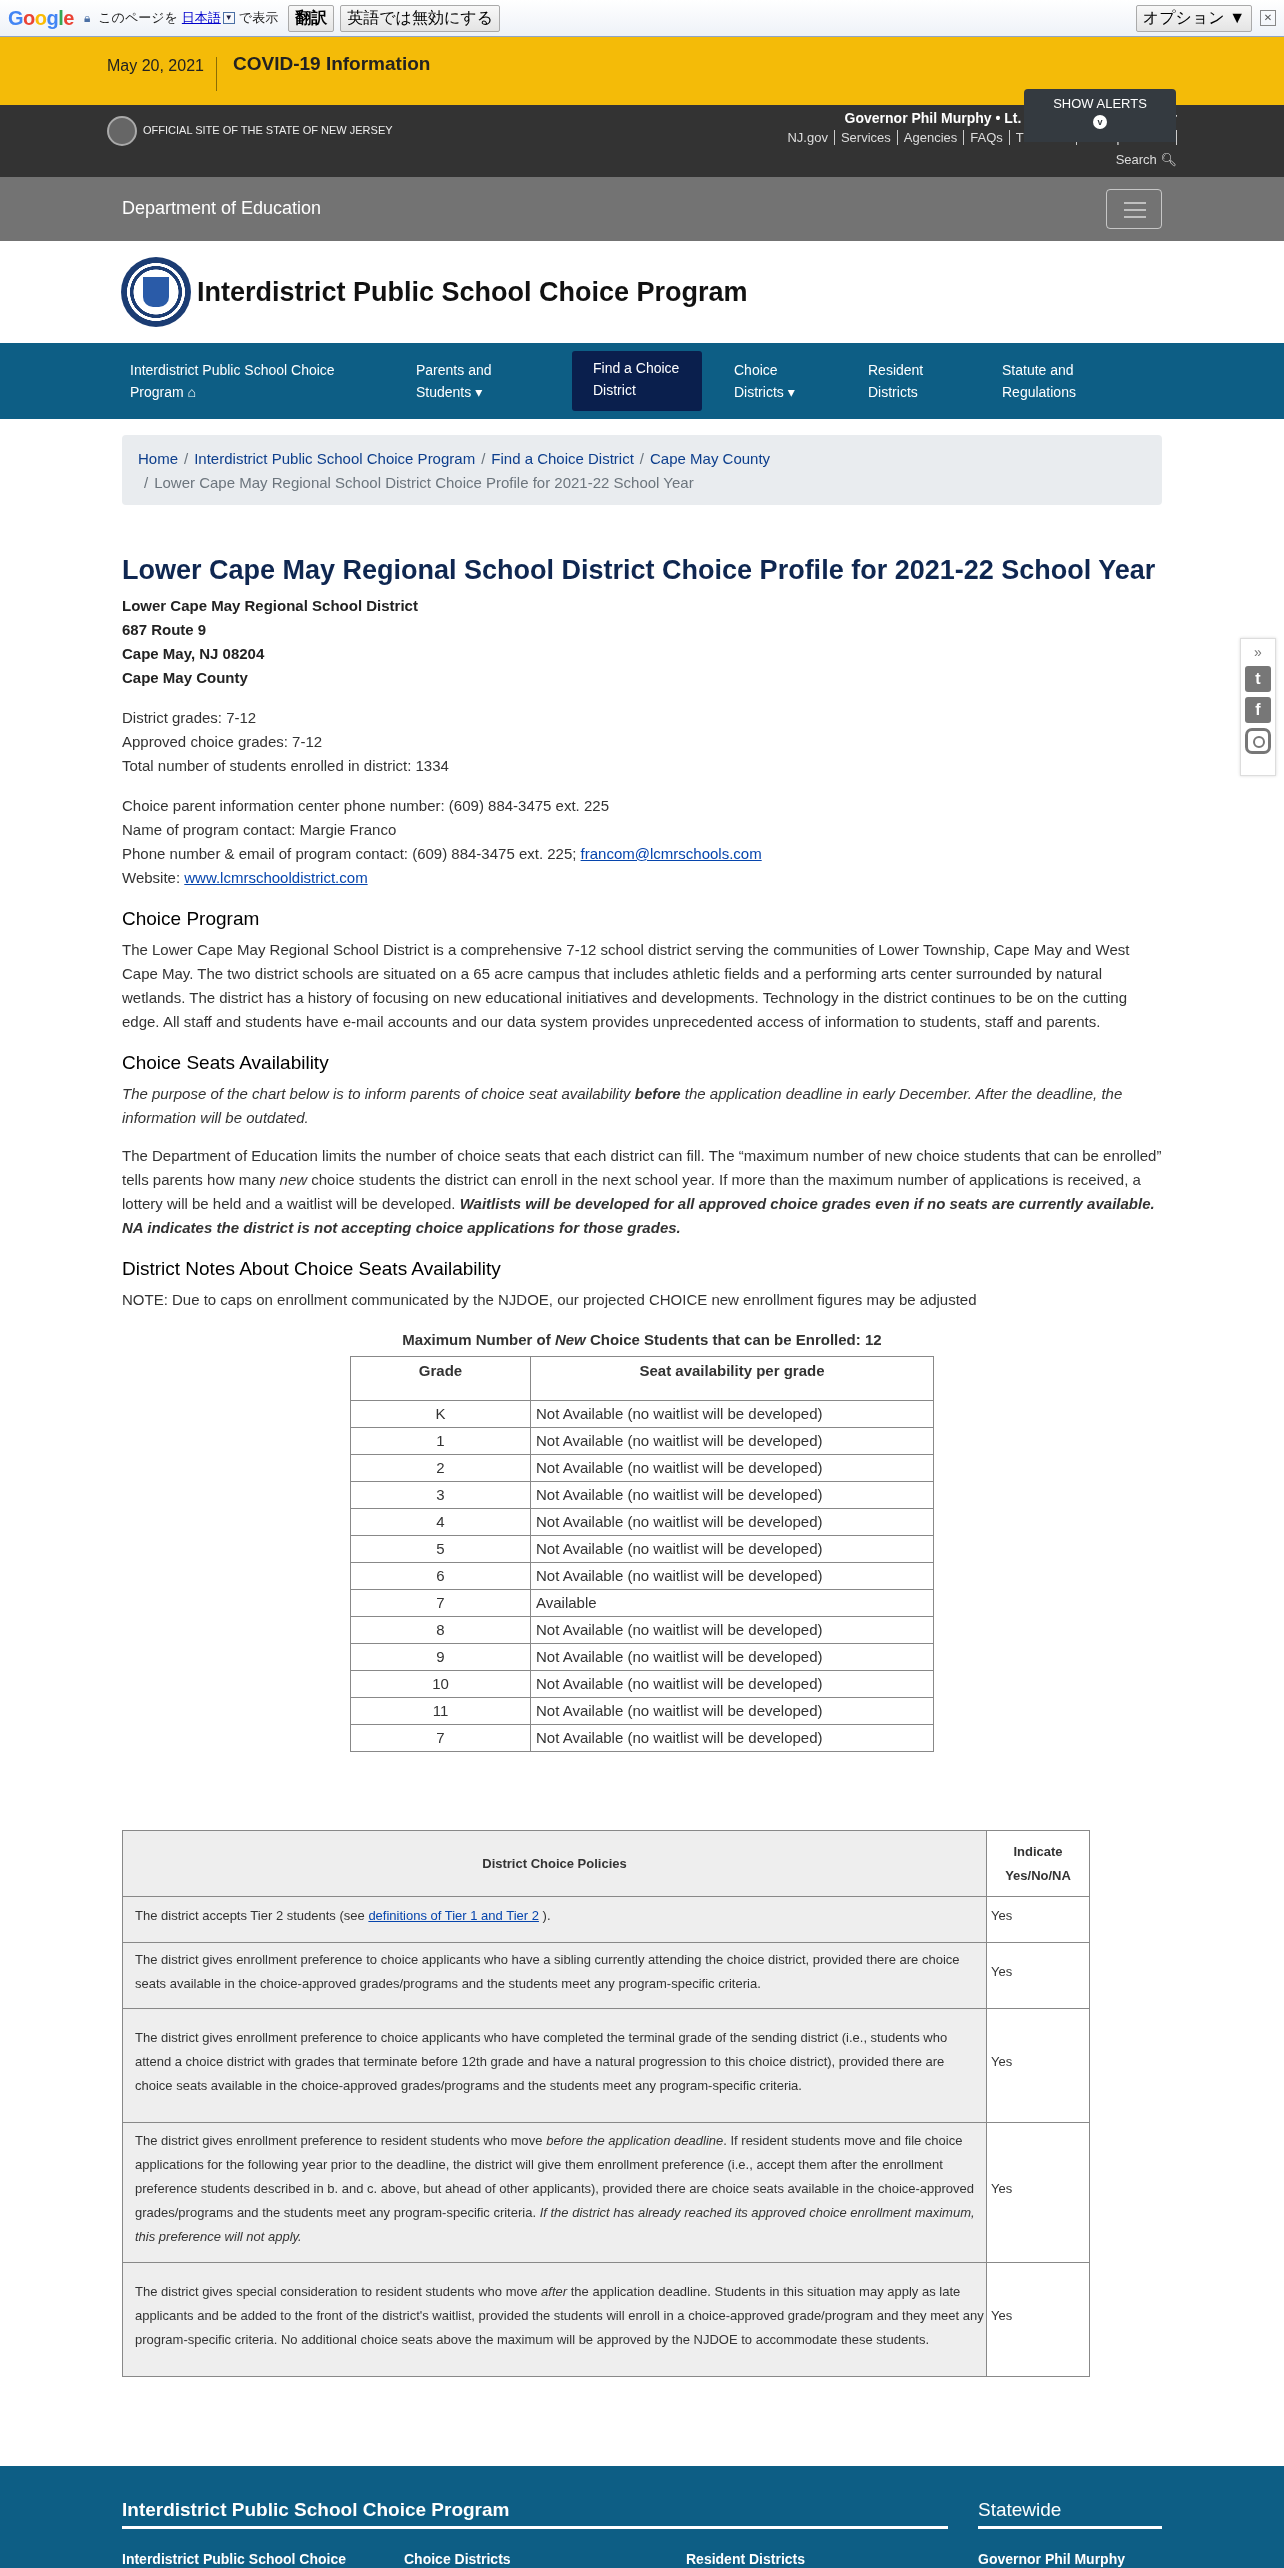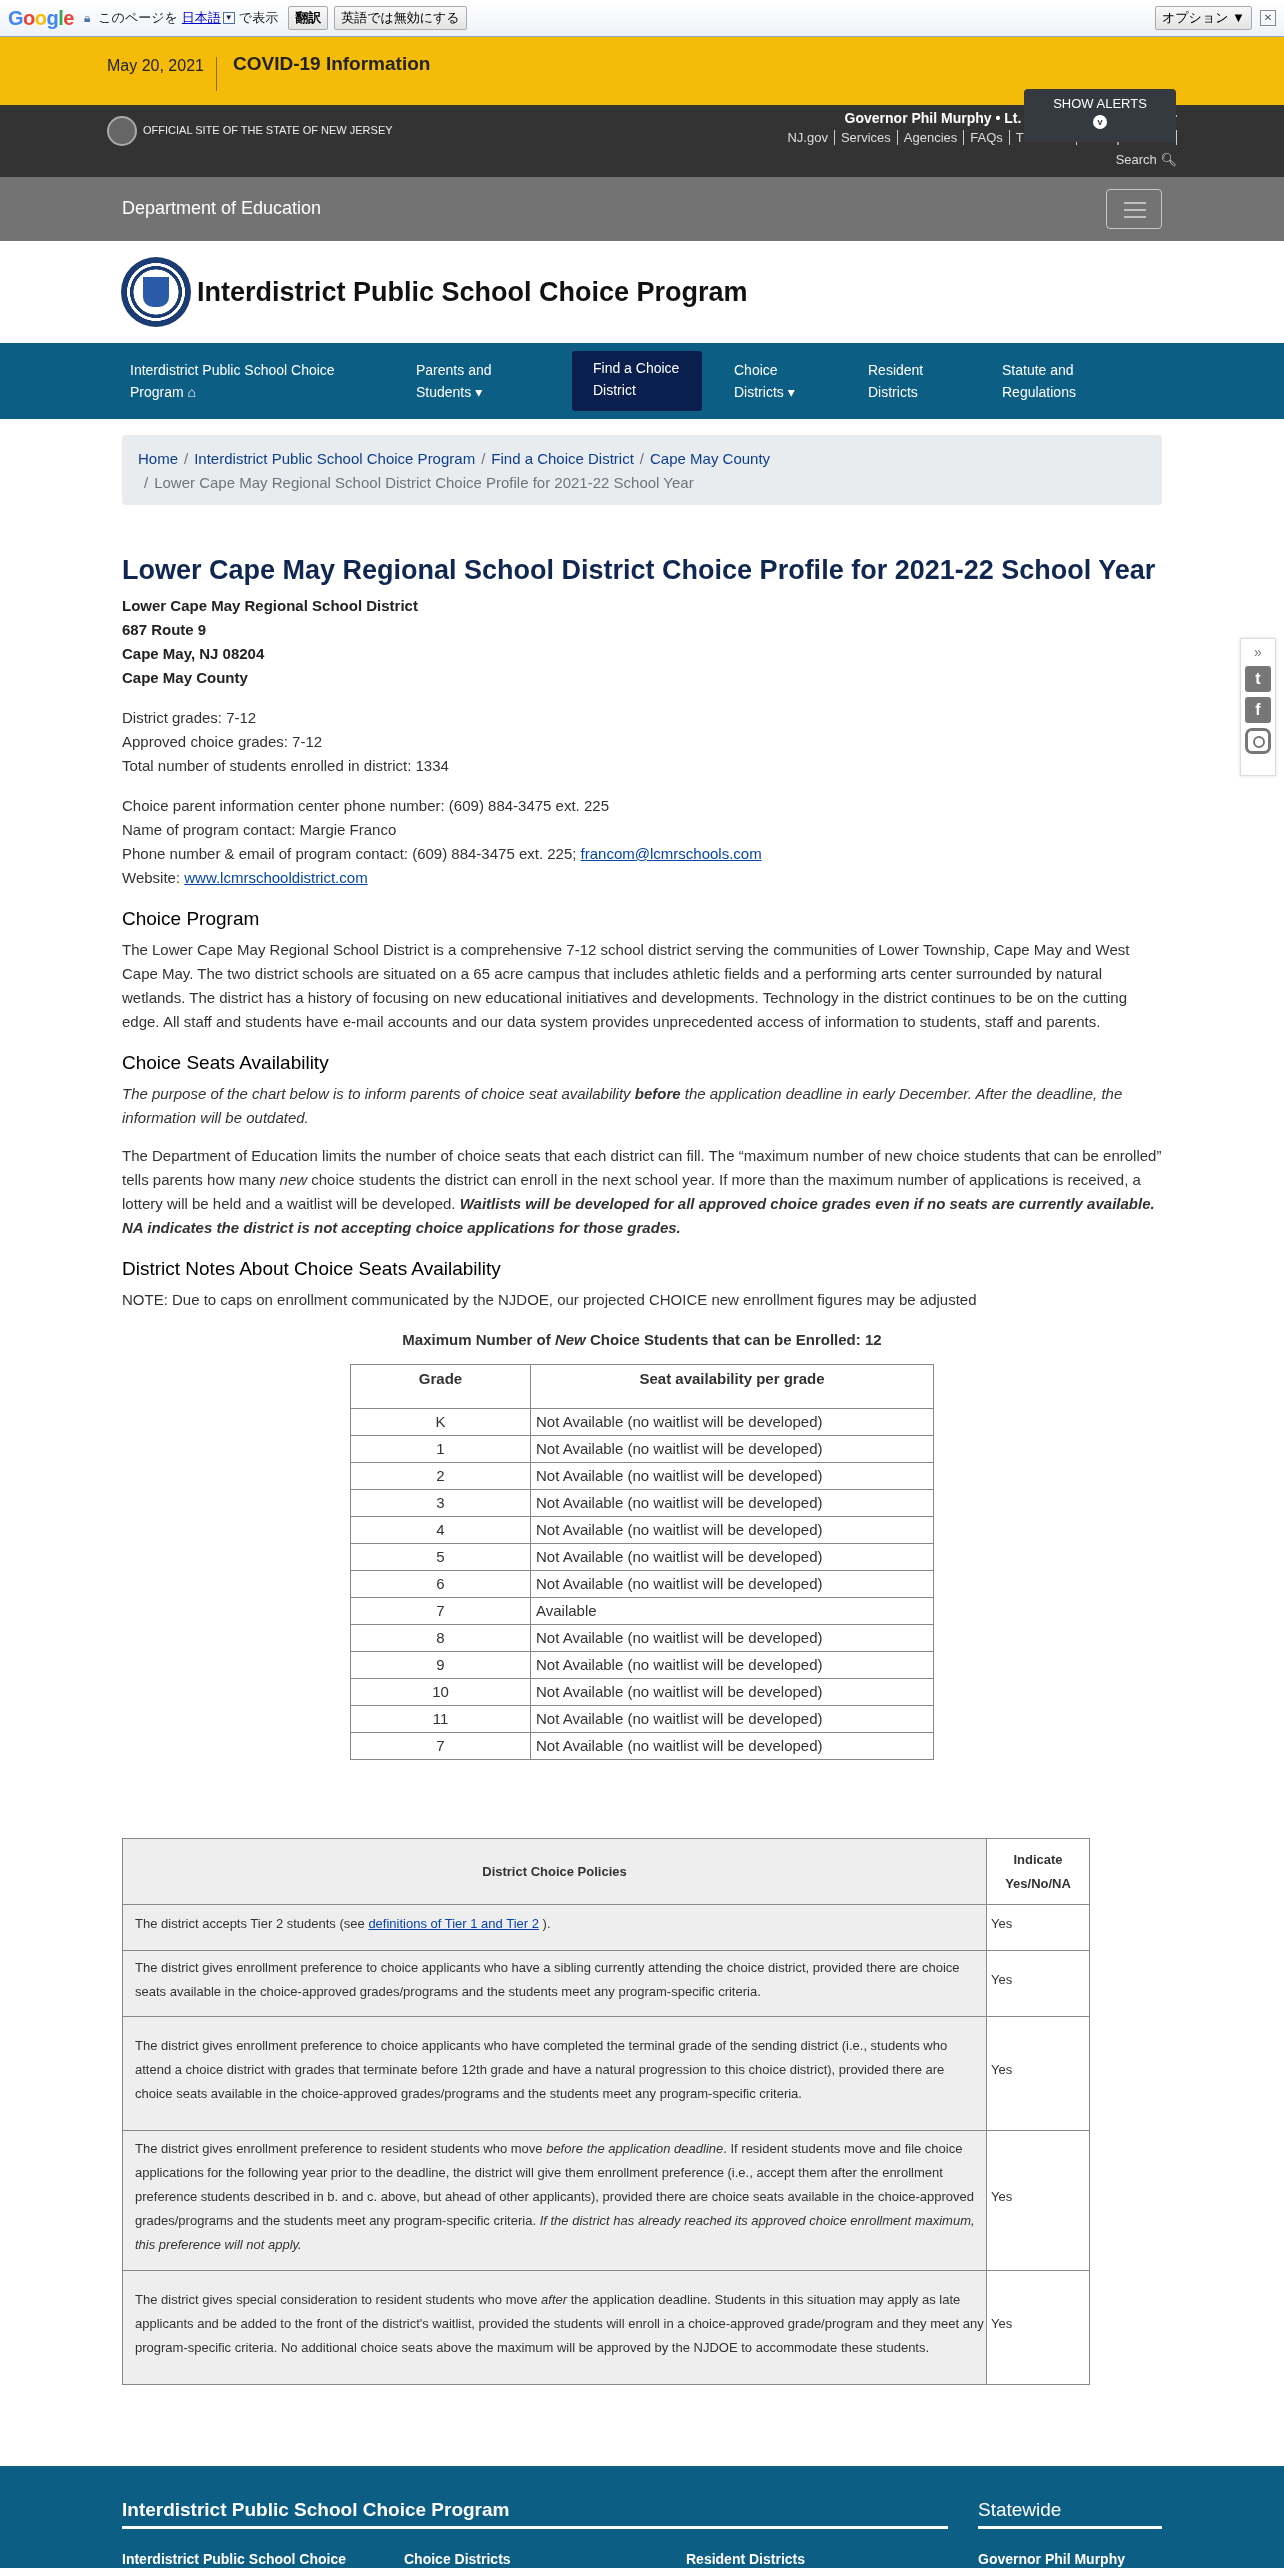--- a/index.html
+++ b/index.html
@@ -7,21 +7,21 @@
   a { color: #0645ad; }
 
   
   .gt-bar { height: 37px; background: linear-gradient(#fff, #eef2f8); border-bottom: 1px solid #8fa4c6; display: flex; align-items: center; padding: 0 8px; font-size: 13px; }
   .gt-logo { font-size: 20px; font-weight: bold; letter-spacing: -0.5px; margin-right: 10px; }
   .gt-logo .b { color: #4285f4; } .gt-logo .r { color: #ea4335; } .gt-logo .y { color: #fbbc05; } .gt-logo .g { color: #34a853; }
   .gt-lock { color: #4a6fa5; font-size: 12px; margin-right: 8px; }
   .gt-text { color: #222; margin-right: 4px; }
   .gt-lang { color: #00c; text-decoration: underline; }
   .gt-dd { display: inline-block; width: 12px; height: 12px; border: 1px solid #4a6fa5; font-size: 8px; line-height: 10px; text-align: center; color: #224; margin: 0 4px 0 2px; }
-  .gt-btn { border: 1px solid #aaa; background: linear-gradient(#f8f8f8, #e4e4e4); padding: 2px 6px; font-size: 13px; margin-left: 6px; border-radius: 2px; }
+  .gt-btn { border: 1px solid #aaa; background: linear-gradient(#f8f8f8, #e4e4e4); padding: 2px 6px; font-size: 16px; margin-left: 6px; border-radius: 2px; }
   .gt-btn.bold { font-weight: bold; }
   .gt-right { margin-left: auto; display: flex; align-items: center; gap: 8px; }
   .gt-close { width: 16px; height: 16px; border: 1px solid #888; font-size: 10px; text-align: center; line-height: 14px; color: #555; }
 
   
   .covid { height: 68px; background: #f4bb08; position: relative; }
   .covid .date { position: absolute; left: 107px; top: 20px; font-size: 16px; color: #222; padding-right: 12px; border-right: 1px solid #8a6d05; height: 34px; }
   .covid .title { position: absolute; left: 233px; top: 16px; font-size: 19px; font-weight: bold; color: #222; }
   .alert-btn { position: absolute; left: 1024px; top: 52px; width: 152px; height: 53px; background: #343a40; color: #fff; border-radius: 4px 4px 0 0; text-align: center; font-size: 13px; padding-top: 7px; z-index: 2; }
   .alert-btn .chev { display: block; margin: 4px auto 0; width: 14px; height: 14px; background: #fff; border-radius: 50%; color: #343a40; font-size: 9px; line-height: 14px; font-weight: bold; }
@@ -60,21 +60,21 @@
   .crumb .current { color: #6c757d; }
 
   
   .content { position: absolute; left: 122px; top: 550px; width: 1040px; font-size: 15px; line-height: 24px; color: #333; }
   h1.pg { font-size: 27px; font-weight: bold; color: #0f2751; line-height: 40px; margin-bottom: 4px; }
   .addr div { font-weight: bold; color: #222; }
   .block { margin-top: 16px; }
   h2.sec { font-size: 19px; color: #000000; font-weight: normal; margin-top: 16px; margin-bottom: 6px; line-height: 26px; }
   p.para { margin-bottom: 14px; }
   .italic { font-style: italic; }
-  .max-line { text-align: center; font-weight: bold; margin-top: 16px; margin-bottom: 12px; }
+  .max-line { text-align: center; font-weight: bold; margin-top: 16px; margin-bottom: 4px; }
 
   table.seats { margin: 0 auto; border-collapse: collapse; width: 584px; font-size: 15px; }
   table.seats th, table.seats td { border: 1px solid #888; }
   table.seats th { height: 44px; vertical-align: top; padding-top: 2px; font-weight: bold; }
   table.seats td { height: 27px; padding: 0 5px; }
   table.seats td.g { text-align: center; width: 180px; }
 
   table.policies { margin-top: 78px; border-collapse: collapse; width: 968px; font-size: 13px; line-height: 24px; }
   table.policies th, table.policies td { border: 1px solid #888; background: #eee; vertical-align: middle; }
   table.policies td { padding: 2px 2px 10px 12px; }

